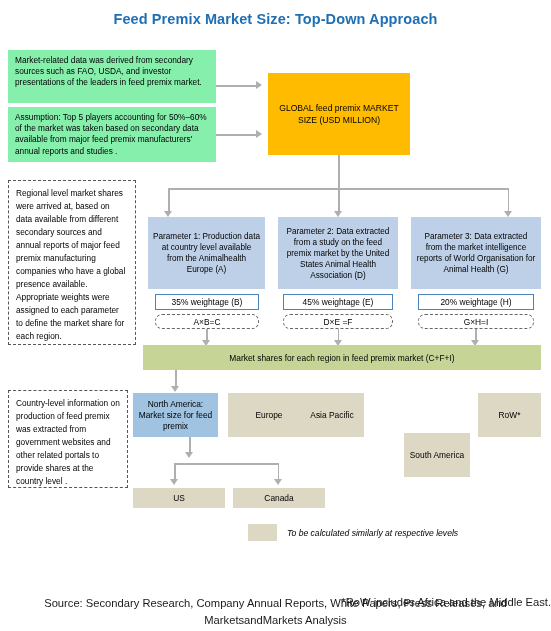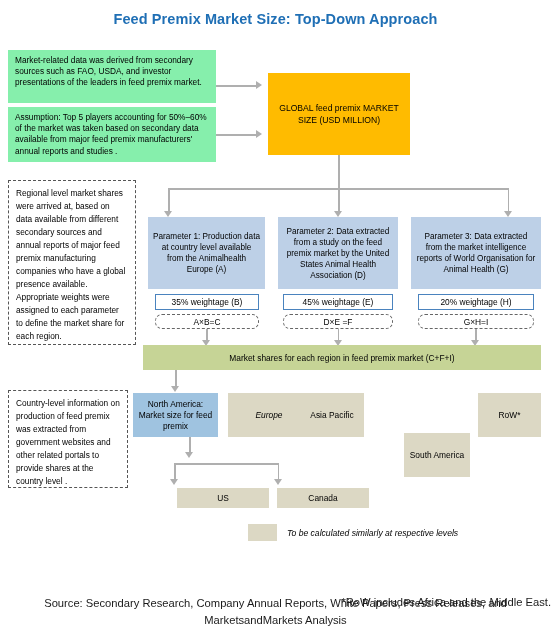--- a/index.html
+++ b/index.html
@@ -116,21 +116,20 @@
   }
 
   
   .country-box {
     position: absolute;
     background: #DCD8C4;
     color: #000;
     font-size: 8.4px;
     display: flex; align-items: center; justify-content: center;
     text-align: center;
-    margin-left: 44px;
   }
 
   
   .line-v { position: absolute; width: 1.6px; background: #AFAFAF; }
   .line-h { position: absolute; height: 1.6px; background: #AFAFAF; }
   .arrow-down {
     position: absolute;
     width: 0; height: 0;
     border-left: 4.5px solid transparent;
     border-right: 4.5px solid transparent;
@@ -223,21 +222,21 @@
   <div class="arrow-down" style="left:471.2px; top:340px;"></div>
 
   <div class="green-band" style="left: 143px; top: 345px; width: 398px; height: 25px; background: rgb(198, 212, 150);">Market shares for each region in feed premix market (C+F+I)</div>
 
   <div class="line-v" style="left:175px; top:370px; height:19px;"></div>
   <div class="arrow-down" style="left:171.2px; top:386px;"></div>
 
   <div class="dashed-note" style="left:8px; top:390px; width:120px; height:98px;">Country-level information on production of feed premix was extracted from government websites and other related portals to provide shares at the country level .</div>
 
   <div class="region-box active" style="left:133px; top:393px; width:85px; height:44px;">North America: Market size for feed premix</div>
-  <div class="region-box" style="left:228px; top:393px; width:82px; height:44px;font-style:italic;">Europe</div>
+  <div class="region-box" style="left:228px; top:393px; width:82px; height:44px;">Europe</div>
   <div class="region-box" style="left:300px; top:393px; width:64px; height:44px;">Asia Pacific</div>
   <div class="region-box" style="left:404px; top:393px; width:66px; height:44px;margin-top:40px;">South America</div>
   <div class="region-box" style="left:478px; top:393px; width:63px; height:44px;">RoW*</div>
 
   <div class="line-v" style="left:189px; top:437px; height:17px;"></div>
   <div class="arrow-down" style="left:185.2px; top:452px;"></div>
   <div class="line-h" style="left:174px; top:463px; width:105px;"></div>
   <div class="line-v" style="left:174px; top:463px; height:18px;"></div>
   <div class="line-v" style="left:277.5px; top:463px; height:18px;"></div>
   <div class="arrow-down" style="left:170.2px; top:479px;"></div>

